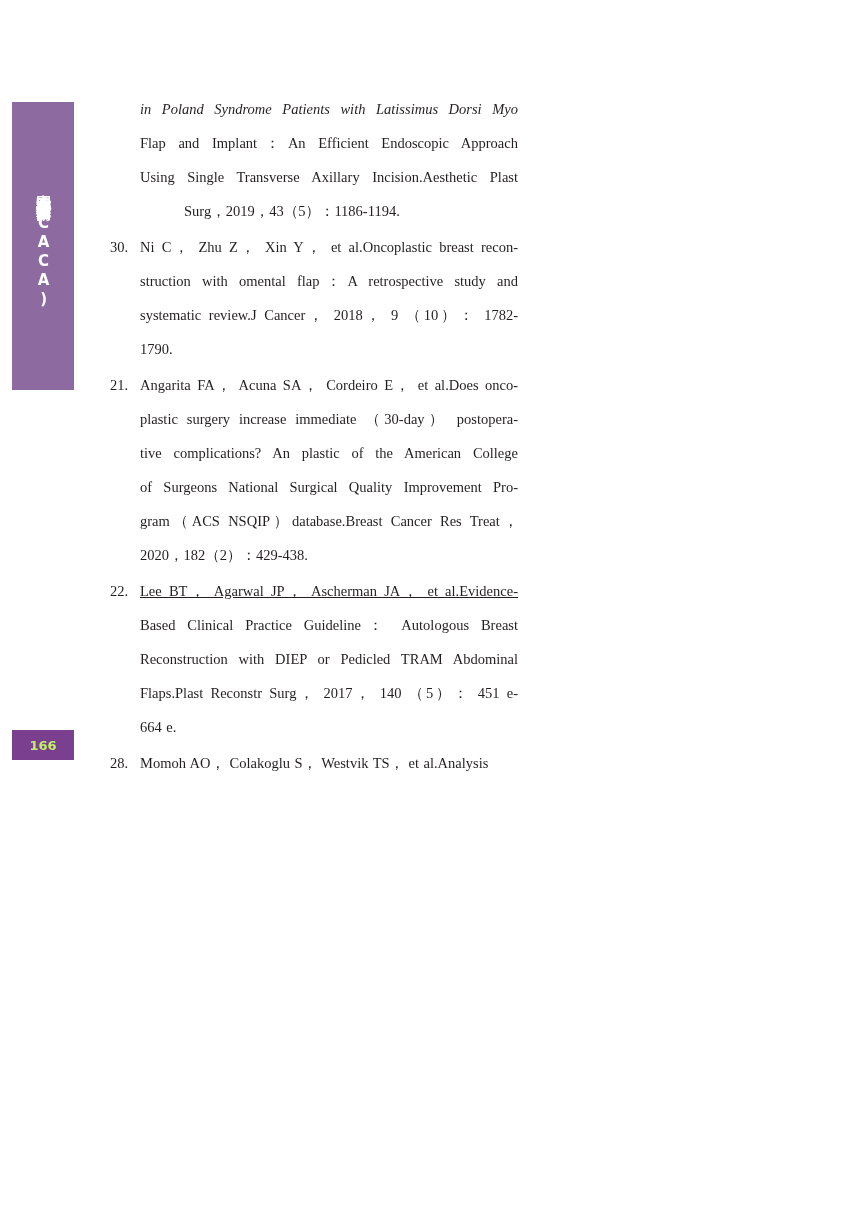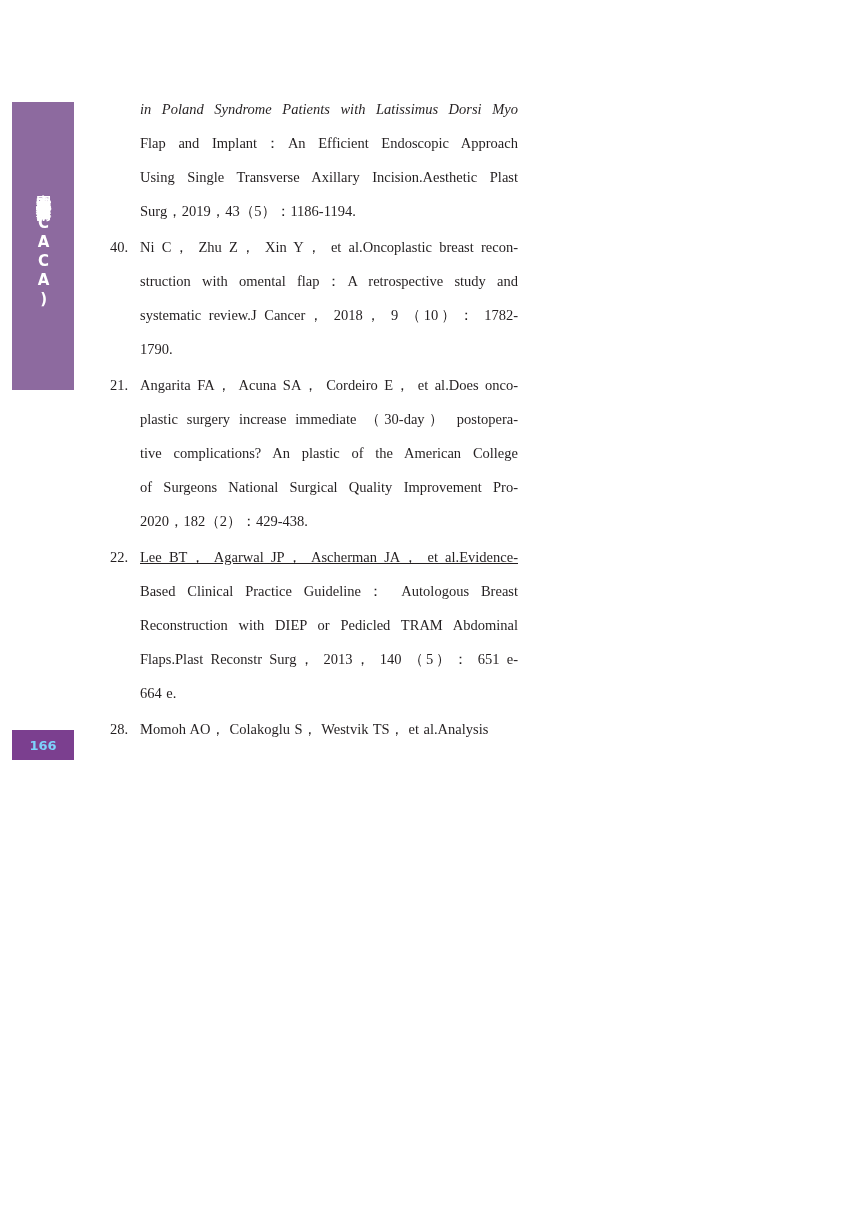--- a/index.html
+++ b/index.html
@@ -43,21 +43,21 @@
   }
 
   
   .page-badge {
     position: absolute;
     left: 12px;
     top: 730px;
     width: 62px;
     height: 30px;
     background: #7b3f8f;
-    color: #7dd3fc;
+    color: #bef264;
     display: flex;
     align-items: center;
     justify-content: center;
     font-family: "DejaVu Sans", sans-serif;
     font-size: 13px;
     font-weight: 700;
   }
 
   
   .refs {
@@ -106,52 +106,53 @@
 </div>
 
 <div class="refs">
 
   <div class="ref carry">
     <div class="ref-num blank"></div>
     <div class="ref-text">
       <span style="display: block; text-align: justify; text-align-last: justify; font-style: italic;">in Poland Syndrome Patients with Latissimus Dorsi Myo</span>
       <span style="display: block; text-align: justify; text-align-last: justify;">Flap and Implant：An Efficient Endoscopic Approach</span>
       <span style="display: block; text-align: justify; text-align-last: justify;">Using Single Transverse Axillary Incision.Aesthetic Plast</span>
-      <span class="nojust" style="display: block; text-align: left; text-align-last: left;">Surg，2019，43（5）：1186-1194.</span>
+      <span class="nojust" style="display: block; text-align: left; text-align-last: left; margin-left: 44px;">Surg，2019，43（5）：1186-1194.</span>
     </div>
   </div>
 
   <div class="ref">
-    <div class="ref-num">40.</div>
+    <div class="ref-num">30.</div>
     <div class="ref-text">
       <span style="display: block; text-align: justify; text-align-last: justify;">Ni C， Zhu Z， Xin Y， et al.Oncoplastic breast recon-</span>
       <span style="display: block; text-align: justify; text-align-last: justify;">struction with omental flap：A retrospective study and</span>
       <span style="display: block; text-align: justify; text-align-last: justify;">systematic review.J Cancer， 2018， 9 （10）： 1782-</span>
       <span class="nojust" style="display: block; text-align: left; text-align-last: left;">1790.</span>
     </div>
   </div>
 
   <div class="ref">
     <div class="ref-num">21.</div>
     <div class="ref-text">
       <span style="display: block; text-align: justify; text-align-last: justify;">Angarita FA， Acuna SA， Cordeiro E， et al.Does onco-</span>
       <span style="display: block; text-align: justify; text-align-last: justify;">plastic surgery increase immediate （30-day） postopera-</span>
       <span style="display: block; text-align: justify; text-align-last: justify;">tive complications? An plastic of the American College</span>
       <span style="display: block; text-align: justify; text-align-last: justify;">of Surgeons National Surgical Quality Improvement Pro-</span>
+      <span style="display: block; text-align: justify; text-align-last: justify;">gram（ACS NSQIP）database.Breast Cancer Res Treat，</span>
       <span class="nojust" style="display: block; text-align: left; text-align-last: left;">2020，182（2）：429-438.</span>
     </div>
   </div>
 
   <div class="ref">
     <div class="ref-num">22.</div>
     <div class="ref-text">
       <span style="display: block; text-align: justify; text-align-last: justify; text-decoration: underline;">Lee BT， Agarwal JP， Ascherman JA， et al.Evidence-</span>
       <span style="display: block; text-align: justify; text-align-last: justify;">Based Clinical Practice Guideline： Autologous Breast</span>
       <span style="display: block; text-align: justify; text-align-last: justify;">Reconstruction with DIEP or Pedicled TRAM Abdominal</span>
-      <span style="display: block; text-align: justify; text-align-last: justify;">Flaps.Plast Reconstr Surg， 2013， 140 （5）： 651 e-</span>
+      <span style="display: block; text-align: justify; text-align-last: justify;">Flaps.Plast Reconstr Surg， 2017， 140 （5）： 451 e-</span>
       <span class="nojust" style="display: block; text-align: left; text-align-last: left;">664 e.</span>
     </div>
   </div>
 
   <div class="ref">
     <div class="ref-num">28.</div>
     <div class="ref-text">
       <span style="display: block; text-align: left; text-align-last: left;">Momoh AO， Colakoglu S， Westvik TS， et al.Analysis</span>
     </div>
   </div>

